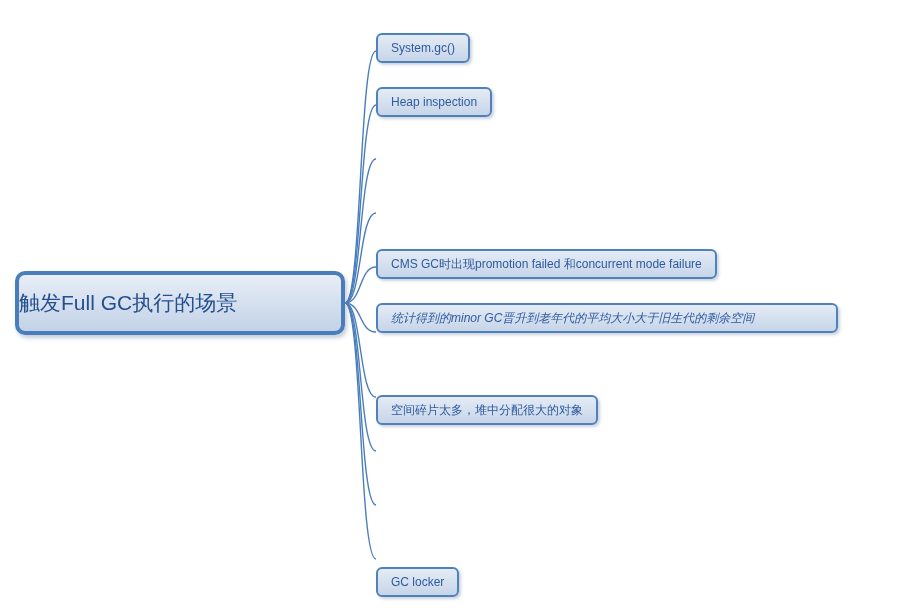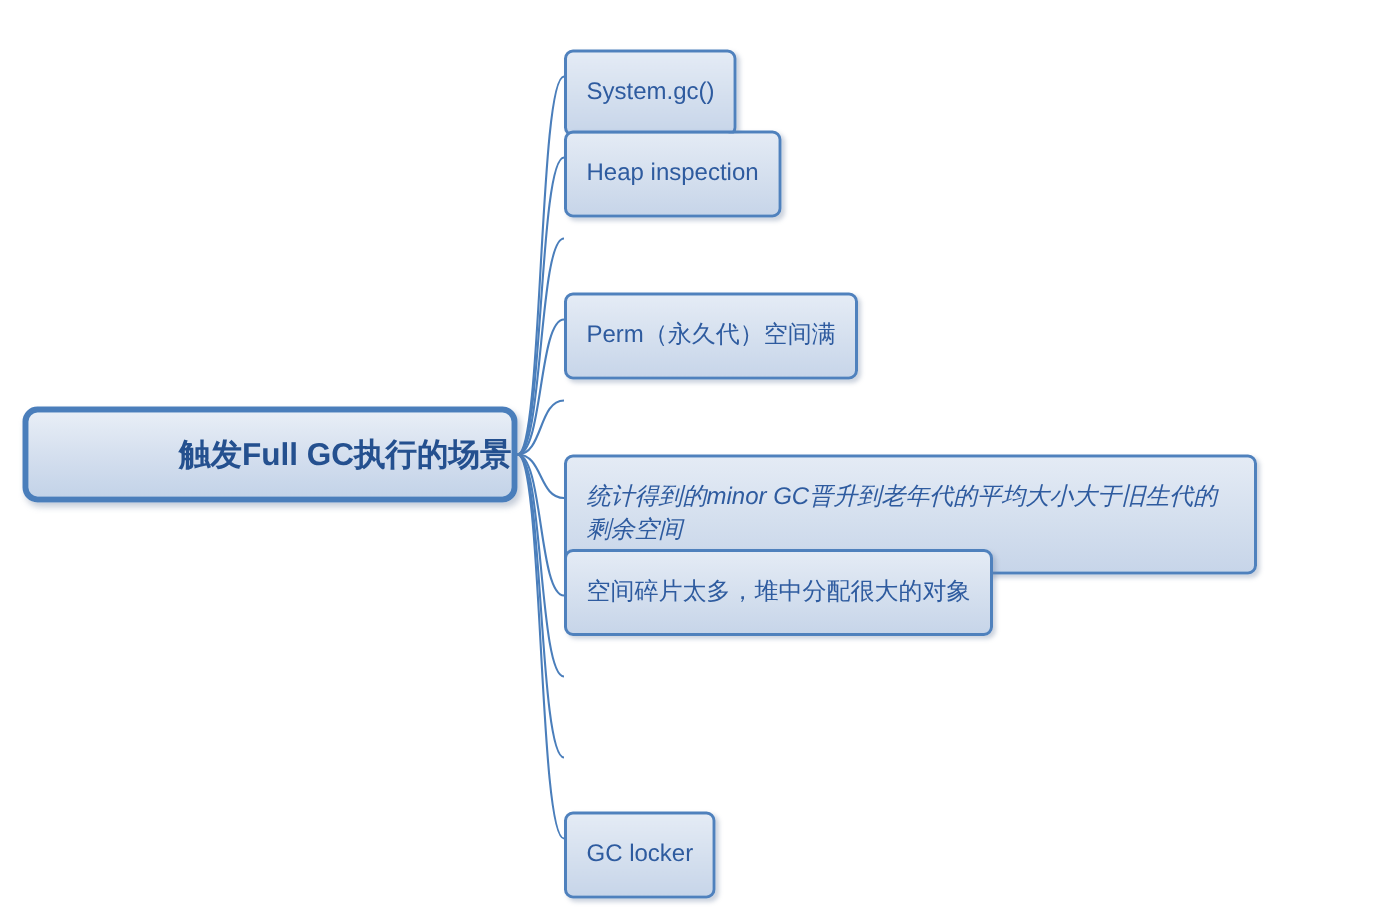--- a/index.html
+++ b/index.html
@@ -27,47 +27,47 @@
     stroke-width: 1.4;
   }
   .node {
     position: absolute;
     left: 376px;
     box-sizing: border-box;
     border: 2px solid #4f81bd;
     border-radius: 6px;
     background: linear-gradient(180deg, #e4ebf5 0%, #d4dfee 55%, #c7d5e9 100%);
     color: #2e5b9f;
-    font-size: 16px;
+    font-size: 12px;
     line-height: 22px;
-    padding: 16px 13px;
+    padding: 2px 13px;
     white-space: nowrap;
     box-shadow: 2px 2px 3px rgba(110,130,160,0.35);
   }
   .node.wrap {
     white-space: normal;
     width: 462px;
     font-style: italic;
   }
   .root-node {
     position: absolute;
     left: 15px;
     top: 271px;
     width: 330px;
     height: 64px;
     box-sizing: border-box;
     border: 4px solid #4a7ebb;
     border-radius: 10px;
     background: linear-gradient(180deg, #e8eef6 0%, #d3deee 55%, #c3d3e8 100%);
     color: #24508f;
     font-size: 21px;
-    font-weight: bold;
+    font-weight: normal;
     display: flex;
     align-items: center;
-    justify-content: flex-end;
+    justify-content: flex-start;
     box-shadow: 2px 3px 4px rgba(110,130,160,0.4);
   }
 </style>
 </head>
 <body>
 
 <div class="canvas">
 
   <svg class="connectors" viewBox="0 0 918 611" xmlns="http://www.w3.org/2000/svg">
     <path d="M345,303 C362,303 359,51 376,51"></path>
@@ -88,32 +88,32 @@
 
   <div class="node" style="top:33px">
     <span>System.gc()</span>
   </div>
 
   <div class="node" style="top:87px">
     <span>Heap inspection</span>
   </div>
 
 
-  <div class="node" style="top:195px">
-    <span>Perm（永久代）空间满</span>
+
+  <div class="node" style="top:249px">
+    <span>CMS GC时出现promotion failed  和concurrent  mode failure</span>
   </div>
-
 
   <div class="node wrap" style="top:303px">
     <span>统计得到的minor GC晋升到老年代的平均大小大于旧生代的剩余空间</span>
   </div>
 
-  <div class="node" style="top:366px">
+  <div class="node" style="top:395px">
     <span>空间碎片太多，堆中分配很大的对象</span>
   </div>
 
 
 
-  <div class="node" style="top:541px">
+  <div class="node" style="top:567px">
     <span>GC locker</span>
   </div>
 
 </div>
 
 </body></html>

